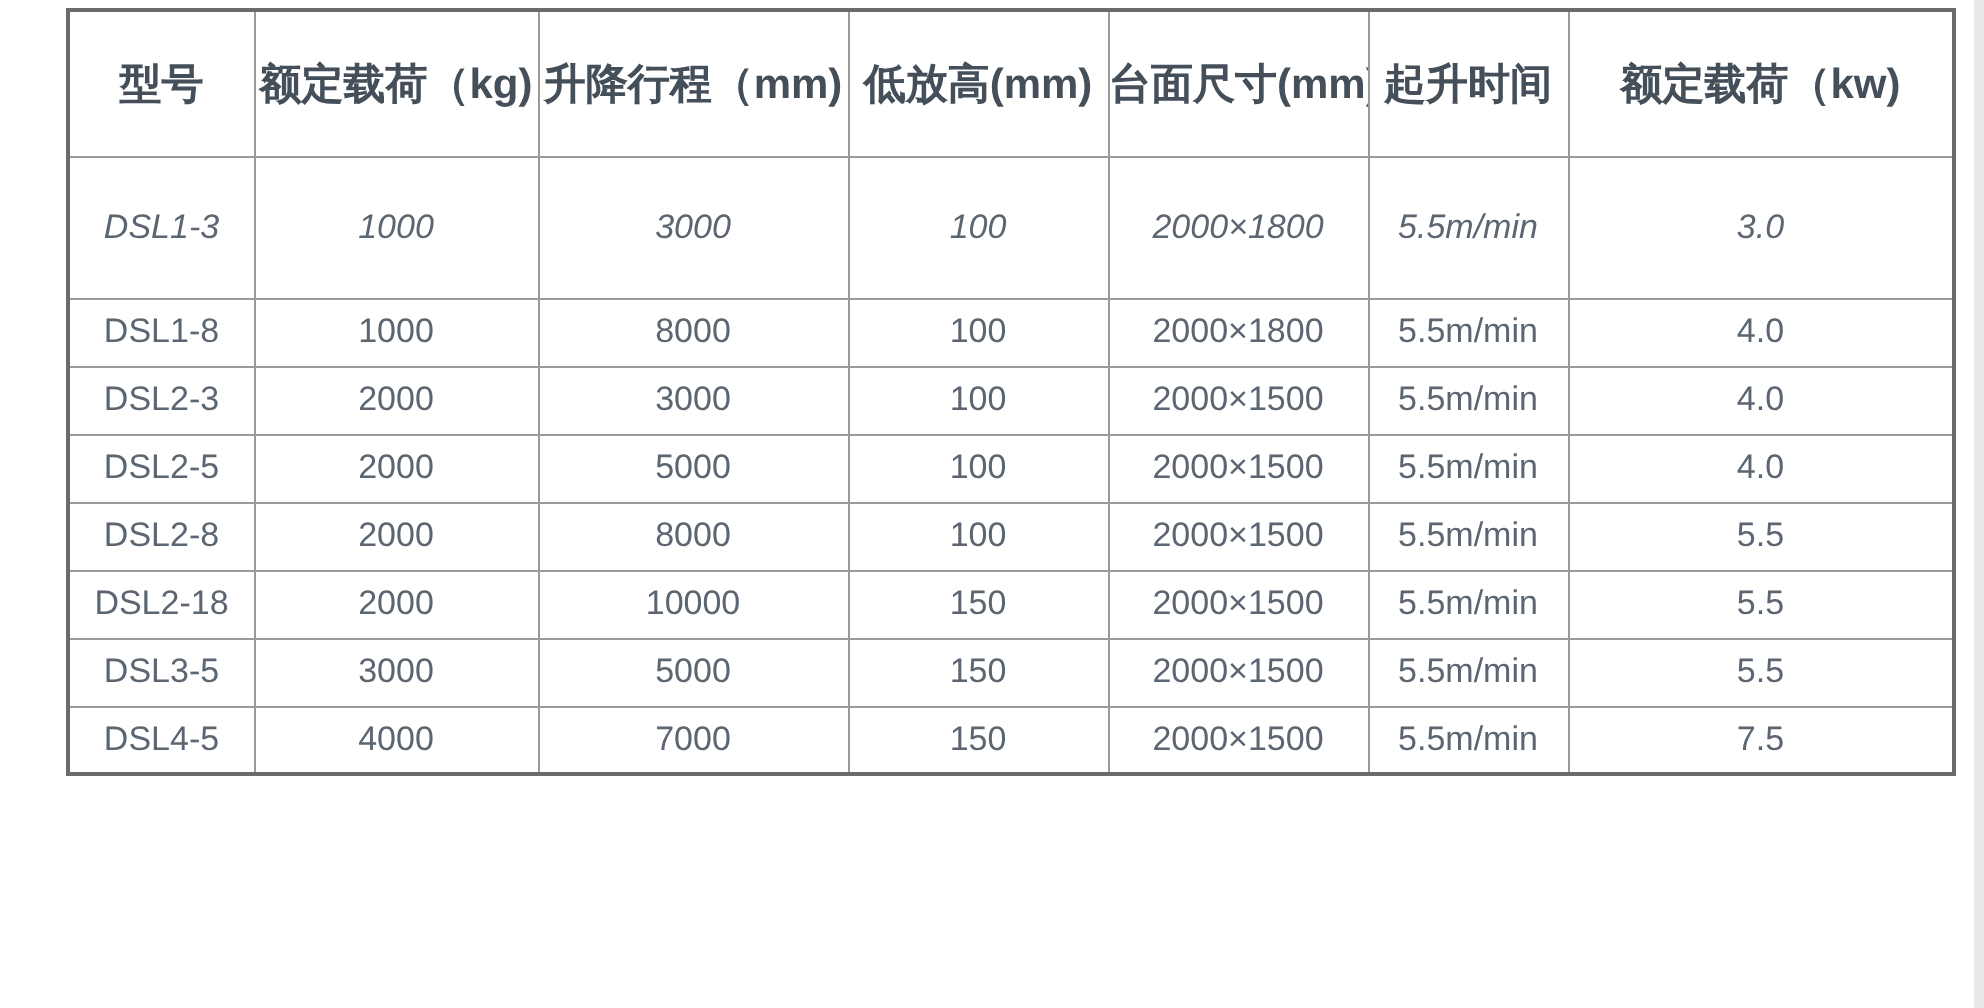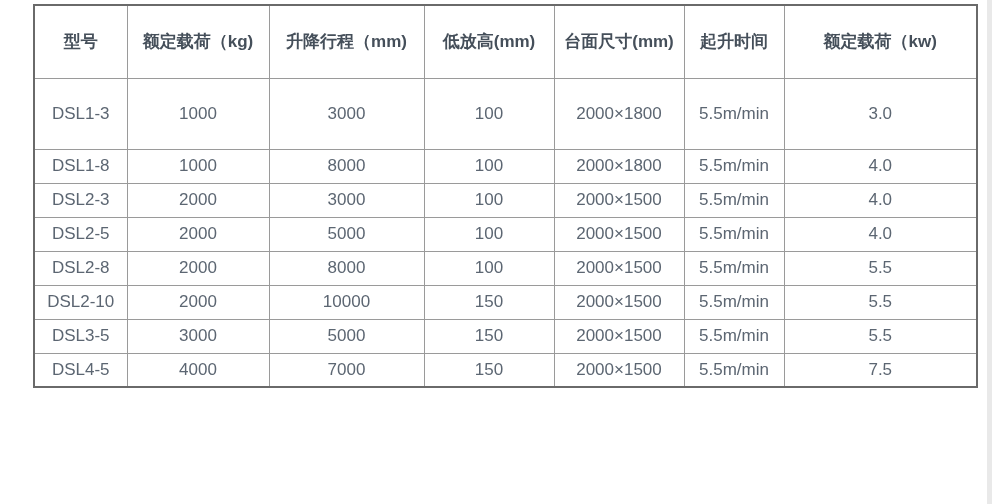--- a/index.html
+++ b/index.html
@@ -43,26 +43,26 @@
   table.spec-table td {
     border: 1px solid #9a9a9a;
     text-align: center;
     vertical-align: middle;
     padding: 0;
     overflow: hidden;
     white-space: nowrap;
   }
   table.spec-table thead tr { height: 73px; }
   table.spec-table th {
-    font-size: 17px;
+    font-size: 21px;
     font-weight: bold;
     color: #454f5a;
   }
   table.spec-table tbody tr { height: 34px; }
-  table.spec-table tbody tr.first-row { height: 71px; }
+  table.spec-table tbody tr.first-row { height: 71px; font-style: italic; }
   table.spec-table td {
     font-size: 17px;
     font-weight: normal;
     color: #5c6672;
   }
 </style>
 </head>
 <body>
 
 <div class="page-right-strip"></div>
@@ -128,21 +128,21 @@
       <tr>
         <td>DSL2-8</td>
         <td>2000</td>
         <td>8000</td>
         <td>100</td>
         <td>2000×1500</td>
         <td>5.5m/min</td>
         <td>5.5</td>
       </tr>
       <tr>
-        <td>DSL2-10</td>
+        <td>DSL2-18</td>
         <td>2000</td>
         <td>10000</td>
         <td>150</td>
         <td>2000×1500</td>
         <td>5.5m/min</td>
         <td>5.5</td>
       </tr>
       <tr>
         <td>DSL3-5</td>
         <td>3000</td>

